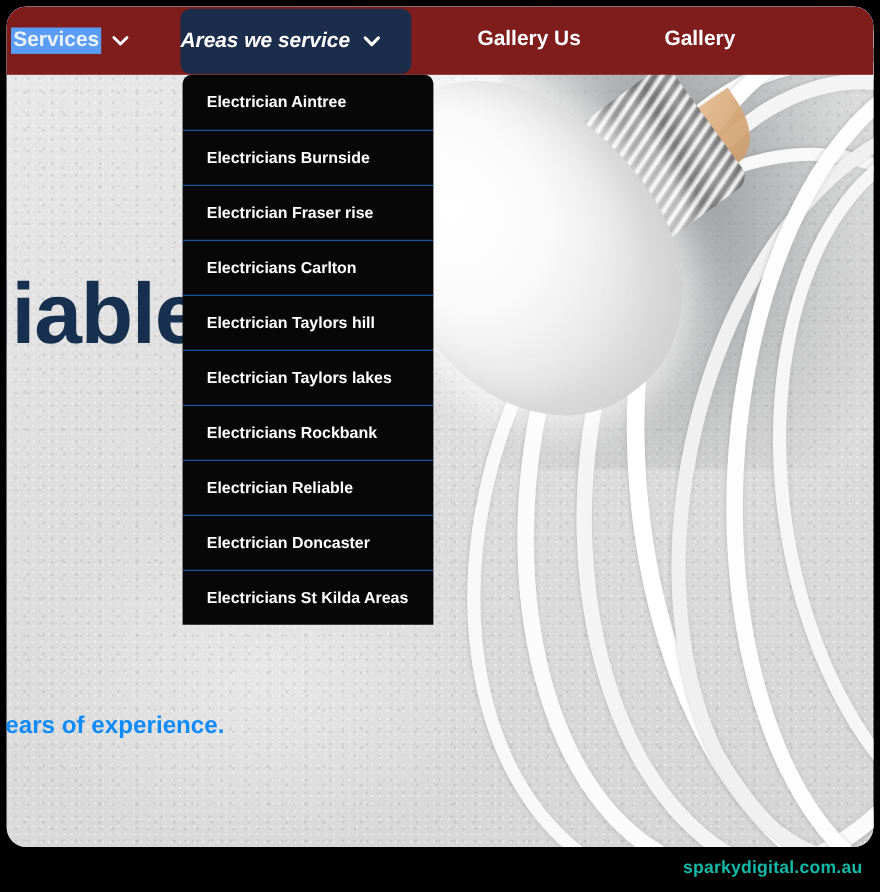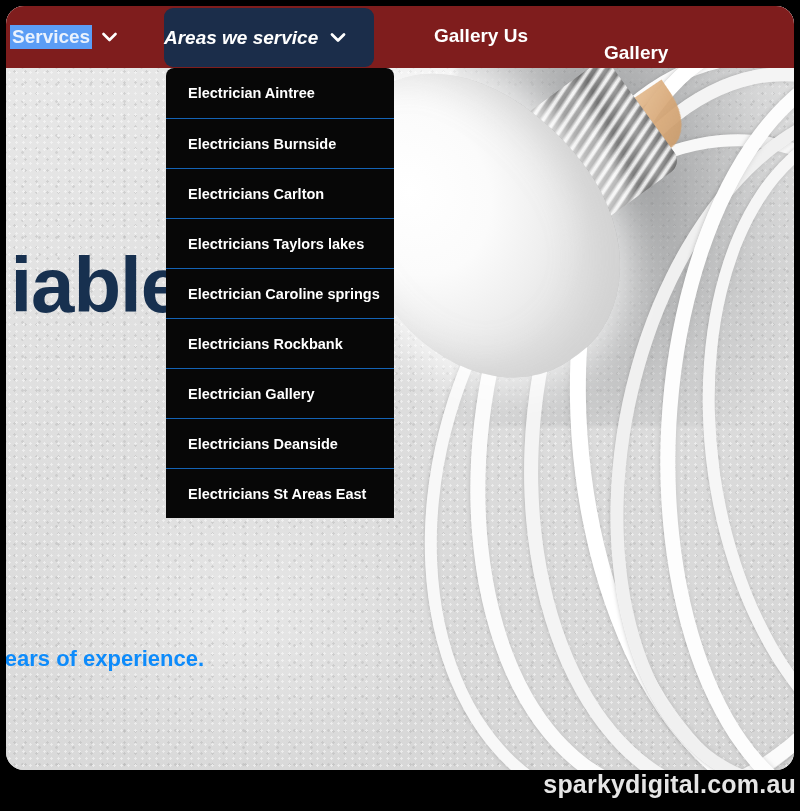--- a/index.html
+++ b/index.html
@@ -173,21 +173,21 @@
     gap: 10px;
     color: #ffffff;
     font-size: 19px;
     font-weight: 700;
     white-space: nowrap;
     cursor: pointer;
     user-select: none;
   }
   .nav-services   { left: 4px;  top: 19px; }
   .nav-contact    { left: 428px; top: 19px; }
-  .nav-gallery    { left: 598px; top: 36px; justify-content: center; }
+  .nav-gallery    { left: 598px; top: 19px; justify-content: center; }
 
   .nav-services .label {
     background: #5b9df5;
     color: #eaf2fd;
     padding: 1px 2px;
   }
 
   .nav-areas {
     position: absolute;
     left: 158px;
@@ -234,24 +234,24 @@
     font-weight: 700;
     white-space: nowrap;
     cursor: pointer;
     border-top: 1px solid #1463b5;
   }
   .dd-item:first-child { border-top: none; }
 
   
   .watermark {
     position: absolute;
-    right: 4px;
+    right: 16px;
     bottom: 12px;
-    color: #e5e5e5;
-    font-size: 25px;
+    color: #14b8a6;
+    font-size: 16px;
     font-weight: 700;
     letter-spacing: .2px;
     z-index: 20;
   }
 </style>
 </head>
 <body>
 
 <div id="screen">
 
@@ -315,39 +315,42 @@
     </div>
 
     <div class="dropdown" id="dropdown">
         <div class="dd-item">
           <span>Electrician Aintree</span>
         </div>
         <div class="dd-item">
           <span>Electricians Burnside</span>
         </div>
         <div class="dd-item">
+          <span>Electrician Fraser rise</span>
+        </div>
+        <div class="dd-item">
           <span>Electricians Carlton</span>
         </div>
         <div class="dd-item">
-          <span>Electricians Taylors lakes</span>
-        </div>
-        <div class="dd-item">
-          <span>Electrician Caroline springs</span>
+          <span>Electrician Taylors hill</span>
+        </div>
+        <div class="dd-item">
+          <span>Electrician Taylors lakes</span>
         </div>
         <div class="dd-item">
           <span>Electricians Rockbank</span>
         </div>
         <div class="dd-item">
-          <span>Electrician Gallery</span>
-        </div>
-        <div class="dd-item">
-          <span>Electricians Deanside</span>
-        </div>
-        <div class="dd-item">
-          <span>Electricians St Areas East</span>
+          <span>Electrician Reliable</span>
+        </div>
+        <div class="dd-item">
+          <span>Electrician Doncaster</span>
+        </div>
+        <div class="dd-item">
+          <span>Electricians St Kilda Areas</span>
         </div>
       </div>
 
   </div>
 
   <div class="watermark">sparkydigital.com.au</div>
 
 </div>
 
 </body></html>

